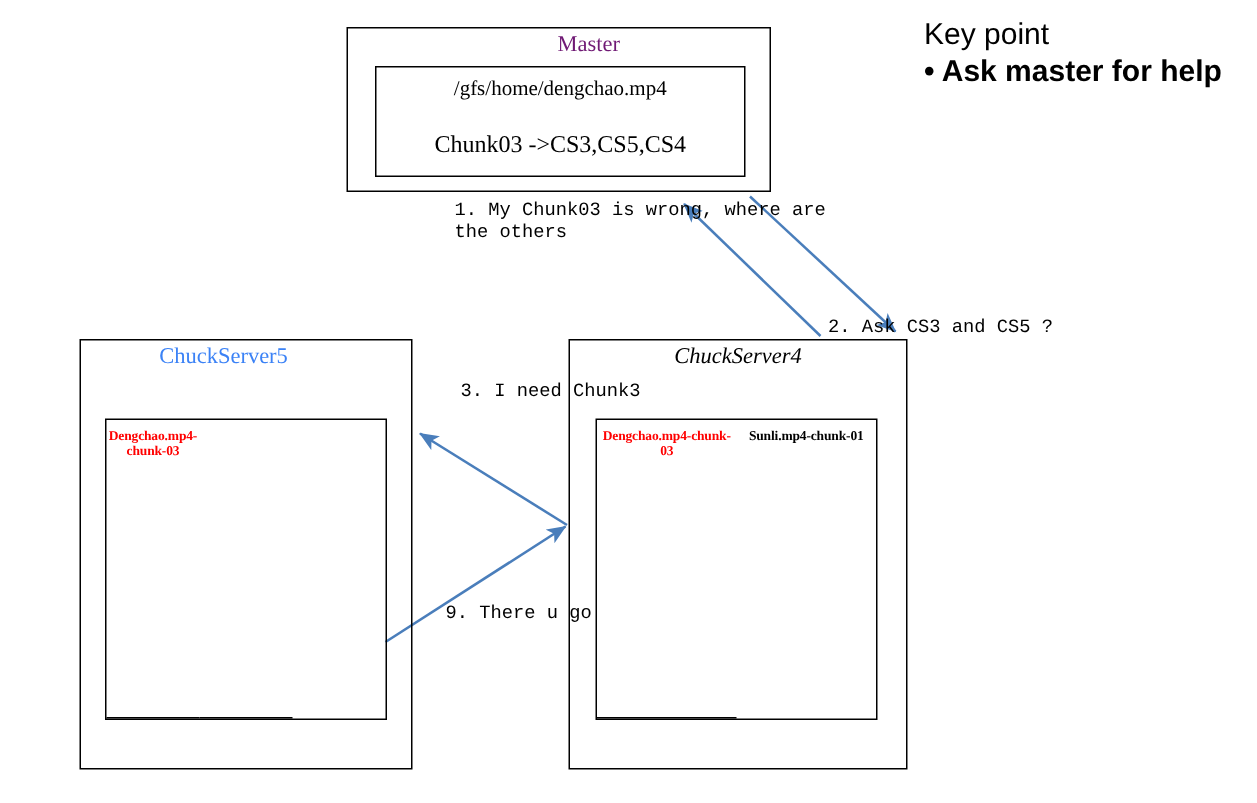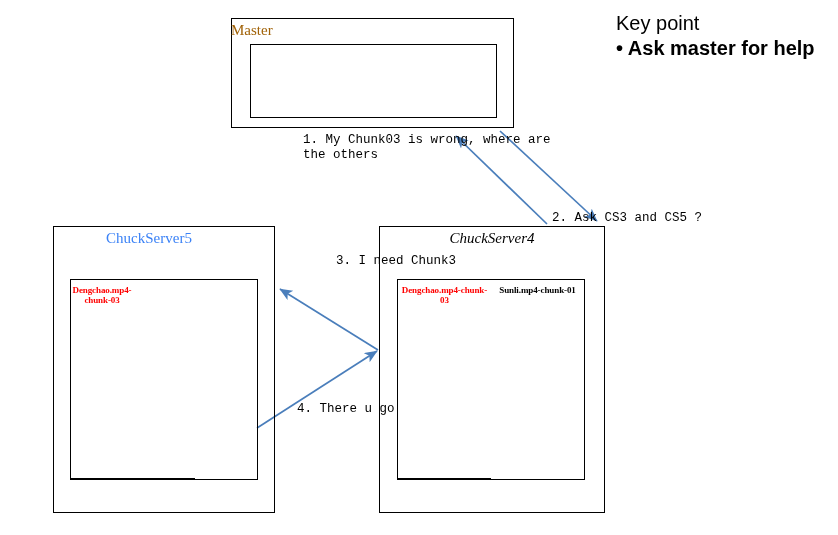--- a/index.html
+++ b/index.html
@@ -12,21 +12,21 @@
 
   .svg-layer{position:absolute;left:0;top:0;width:838px;height:535px;pointer-events:none;}
 
   
   .box{position:absolute;border:1px solid #000;box-sizing:border-box;background:transparent;}
 
   
   #master-outer{left:231px;top:18px;width:283px;height:110px;}
   #master-title{
     position:absolute;left:231px;top:22px;width:323px;
-    font-family:"Liberation Serif",serif;font-size:15px;color:#a16207;
+    text-align:center;font-family:"Liberation Serif",serif;font-size:15px;color:#701a75;
   }
   #master-inner{left:250px;top:44px;width:247px;height:74px;}
   #master-path{
     position:absolute;left:250px;top:52px;width:247px;text-align:center;
     font-family:"Liberation Serif",serif;font-size:14px;color:#000;
   }
   #master-chunkmap{
     position:absolute;left:250px;top:88px;width:247px;text-align:center;
     font-family:"Liberation Serif",serif;font-size:16px;color:#000;
   }
@@ -54,21 +54,21 @@
     position:absolute;left:0;right:0;top:5px;text-align:center;
     font-family:"Liberation Serif",serif;font-size:9px;font-weight:bold;letter-spacing:-0.1px;
   }
   .chunk-label.red{color:#ff0000;}
   .chunk-label.black{color:#000000;}
 
   
   .note{position:absolute;font-family:Liberation Mono, monospace;font-size:12.5px;color:#000;line-height:15px;}
   #note1{left:303px;top:133px;width:250px;}
   #note2{left:552px;top:175px;width:200px;margin-top:36px;}
-  #note3{left:307px;top:254px;width:160px;margin-left:29px;}
+  #note3{left:307px;top:254px;width:160px;}
   #note4{left:297px;top:402px;width:160px;}
 
   
   #keypoint{position:absolute;left:616px;top:11px;width:222px;}
   #keypoint .kp-title{font-family:"Liberation Sans",sans-serif;font-size:20px;color:#000;line-height:25px;}
   #keypoint .kp-bullet{font-family:"Liberation Sans",sans-serif;font-size:20px;color:#000;line-height:25px;white-space:nowrap;font-weight:bold;}
 </style>
 </head>
 <body>
 
@@ -86,20 +86,22 @@
     <line x1="500" y1="131" x2="597" y2="221" stroke="#4A7EBB" stroke-width="1.7" marker-end="url(#ah)"></line>
 
     <line x1="378" y1="350" x2="280" y2="289" stroke="#4A7EBB" stroke-width="1.7" marker-end="url(#ah)"></line>
 
     <line x1="257" y1="428" x2="377" y2="351" stroke="#4A7EBB" stroke-width="1.7" marker-end="url(#ah)"></line>
   </svg>
 
   <div class="box" id="master-outer"></div>
   <div id="master-title">Master</div>
   <div class="box" id="master-inner"></div>
+  <div id="master-path">/gfs/home/dengchao.mp4</div>
+  <div id="master-chunkmap">Chunk03 -&gt;CS3,CS5,CS4</div>
 
   <div class="box" id="cs5-outer"></div>
   <div id="cs5-title">ChuckServer5</div>
   <div class="chunk-table" id="cs5-table">
     <div class="chunk-row">
       <div class="chunk-label red">Dengchao.mp4-chunk-03</div>
     </div>
     <div class="chunk-row">
       <div class="chunk-label black"></div>
     </div>
@@ -115,20 +117,20 @@
       <div class="chunk-label red">Dengchao.mp4-chunk-03</div>
     </div>
     <div class="chunk-row">
       <div class="chunk-label black">Sunli.mp4-chunk-01</div>
     </div>
   </div>
 
   <div class="note" id="note1">1. My Chunk03 is wrong, where are the others</div>
   <div class="note" id="note2">2. Ask CS3 and CS5 ?</div>
   <div class="note" id="note3">3. I need Chunk3</div>
-  <div class="note" id="note4">4. There u go</div>
+  <div class="note" id="note4">9. There u go</div>
 
   <div id="keypoint">
     <div class="kp-title">Key point</div>
     <div class="kp-bullet">• Ask master for help</div>
   </div>
 
 </div>
 
 </body></html>

